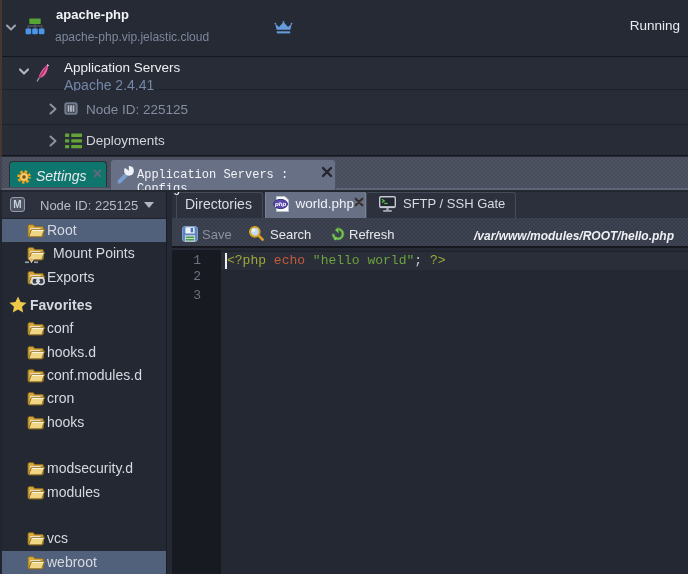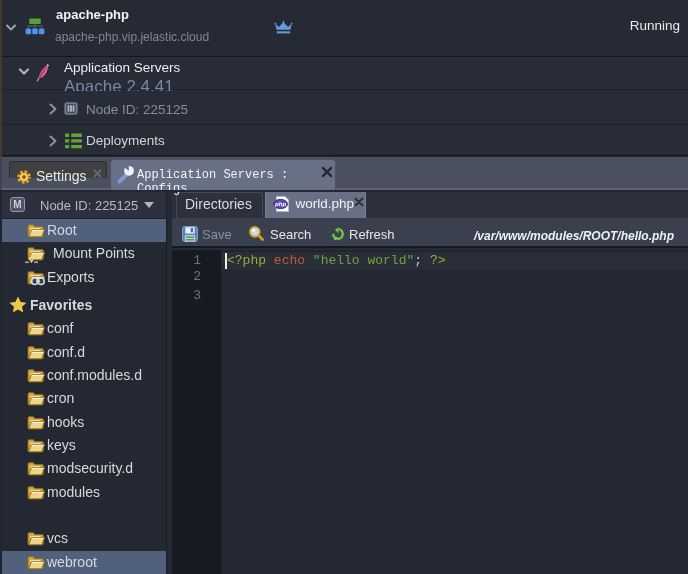--- a/index.html
+++ b/index.html
@@ -5,28 +5,28 @@
 * { margin:0; padding:0; box-sizing:border-box; }
 html,body { width:688px; height:574px; overflow:hidden; }
 body { font-family:"Liberation Sans", sans-serif; background:#262b36; position:relative; }
 .abs { position:absolute; }
 .envhdr { position:absolute; left:0; top:0; width:688px; height:57px; background:#252a35; border-bottom:1px solid #14171e; }
 .env-title { position:absolute; left:56px; top:7px; font-size:13px; font-weight:bold; color:#f2f3f5; }
 .env-sub { position:absolute; left:55px; top:30px; font-size:12px; color:#7e879c; }
 .running { position:absolute; right:8px; top:17.5px; font-size:13.5px; color:#e9ebf0; }
 .row-as { position:absolute; left:0; top:58px; width:688px; height:32px; background:#272c37; border-bottom:1px solid #1d212b; }
 .as-title { position:absolute; left:64px; top:60px; font-size:13.5px; color:#edeef1;text-align:right; }
-.as-sub { position:absolute; left:64px; top:77px; font-size:17px; color:#7587a8; }
+.as-sub { position:absolute; left:64px; top:77px; font-size:14px; color:#7587a8; }
 .row-node { position:absolute; left:0; top:91px; width:688px; height:34px; background:#272c37; border-bottom:1px solid #1d212b; }
 .node-txt { position:absolute; left:86px; top:102px; font-size:13.5px; color:#858ea0; }
 .row-dep { position:absolute; left:0; top:126px; width:688px; height:30px; background:#272c37; border-bottom:1px solid #14171e; }
 .dep-txt { position:absolute; left:86px; top:133px; font-size:13.5px; color:#d2d5db; }
 .tabbar { position:absolute; left:0; top:157px; width:688px; height:31px; background:#474c5b; background-image:radial-gradient(#4f5464 0.7px, transparent 0.8px), radial-gradient(#4f5464 0.7px, transparent 0.8px); background-size:4px 4px; background-position:0 0, 2px 2px; }
 .tabstrip { position:absolute; left:0; top:188px; width:688px; height:2px; background:#5e6476; }
-.tab-settings { position:absolute; left:9px; top:161px; width:98px; height:17px; background:#404040; border:1px solid #2a2e38; border-bottom:none; border-radius:4px 4px 0 0; }
+.tab-settings { position:absolute; left:9px; top:161px; width:98px; height:26px; background:#0f766e; border:1px solid #2a2e38; border-bottom:none; border-radius:4px 4px 0 0;font-style:italic; }
 .tab-settings .lbl { position:absolute; left:26px; top:6px; font-size:14px; color:#e8eaee; }
 .tab-configs { position:absolute; left:110px; top:159px; width:226px; height:31px; background:#687086; border:1px solid #4d5362; border-bottom:none; border-radius:4px 4px 0 0; z-index:3; }
 .tab-configs .lbl { position:absolute; left:26px; top:8px; font-size:12px; color:#f2f4f7;font-family:Liberation Mono, monospace; }
 .main { position:absolute; left:0; top:190px; width:688px; height:384px; }
 .leftpanel { position:absolute; left:0; top:0; width:167px; height:384px; background:#232832; }
 .divider { position:absolute; left:166px; top:0; width:6px; height:384px; background:#242934; border-left:1px solid #181c25; }
 .lp-hdr { position:absolute; left:0; top:0; width:167px; height:29px; background:#2c313d; border-bottom:1px solid #1f232c; }
 .m-badge { position:absolute; left:10px; top:7px; width:15px; height:15px; background:#4d5464; border:1px solid #959cab; border-radius:3px; color:#ccd2dc; font-size:10px; font-weight:bold; text-align:center; line-height:13px; }
 .lp-hdr .txt { position:absolute; left:40px; top:8px; font-size:13px; color:#b6bcc8; }
 .lp-hdr .dd { position:absolute; left:144px; top:12px; width:0; height:0; border-left:5.5px solid transparent; border-right:5.5px solid transparent; border-top:6.5px solid #b0b6c2; }
@@ -205,21 +205,21 @@
   </svg>
           <span class="lbl" style="left:47px;">conf</span>
         </div>
         <div class="trow" style="top:122px;">
           <svg style="position:absolute;left:26.5px;top:4px;" width="18" height="15" viewBox="0 0 18 15">
     <path d="M1 3.1 q0-1.4 1.4-1.4 h3.9 l1.4 1.9 h7.4 q1.3 0 1.3 1.3 v7.5 q0 1.4 -1.4 1.4 h-12.6 q-1.4 0 -1.4 -1.4 z" fill="#d9a93c" stroke="#8a6a1e" stroke-width="0.9"></path>
     <path d="M3.6 4.9 h10 l-0.6 2 h-9.6 z" fill="#faf6e8"></path>
     <path d="M4.5 6.3 L17.6 6.3 L14.7 13.8 L1.7 13.8 Z" fill="#eed684" stroke="#8a6a1e" stroke-width="0.9"></path>
     <path d="M5 7 L16.6 7 L16.2 8 L4.7 8 Z" fill="#fcf8ea" opacity="0.85"></path>
   </svg>
-          <span class="lbl" style="left:47px;">conf.d</span>
+          <span class="lbl" style="left:47px;">hooks.d</span>
         </div>
         <div class="trow" style="top:145px;">
           <svg style="position:absolute;left:26.5px;top:4px;" width="18" height="15" viewBox="0 0 18 15">
     <path d="M1 3.1 q0-1.4 1.4-1.4 h3.9 l1.4 1.9 h7.4 q1.3 0 1.3 1.3 v7.5 q0 1.4 -1.4 1.4 h-12.6 q-1.4 0 -1.4 -1.4 z" fill="#d9a93c" stroke="#8a6a1e" stroke-width="0.9"></path>
     <path d="M3.6 4.9 h10 l-0.6 2 h-9.6 z" fill="#faf6e8"></path>
     <path d="M4.5 6.3 L17.6 6.3 L14.7 13.8 L1.7 13.8 Z" fill="#eed684" stroke="#8a6a1e" stroke-width="0.9"></path>
     <path d="M5 7 L16.6 7 L16.2 8 L4.7 8 Z" fill="#fcf8ea" opacity="0.85"></path>
   </svg>
           <span class="lbl" style="left:47px;">conf.modules.d</span>
         </div>
@@ -233,29 +233,20 @@
           <span class="lbl" style="left:47px;">cron</span>
         </div>
         <div class="trow" style="top:192px;">
           <svg style="position:absolute;left:26.5px;top:4px;" width="18" height="15" viewBox="0 0 18 15">
     <path d="M1 3.1 q0-1.4 1.4-1.4 h3.9 l1.4 1.9 h7.4 q1.3 0 1.3 1.3 v7.5 q0 1.4 -1.4 1.4 h-12.6 q-1.4 0 -1.4 -1.4 z" fill="#d9a93c" stroke="#8a6a1e" stroke-width="0.9"></path>
     <path d="M3.6 4.9 h10 l-0.6 2 h-9.6 z" fill="#faf6e8"></path>
     <path d="M4.5 6.3 L17.6 6.3 L14.7 13.8 L1.7 13.8 Z" fill="#eed684" stroke="#8a6a1e" stroke-width="0.9"></path>
     <path d="M5 7 L16.6 7 L16.2 8 L4.7 8 Z" fill="#fcf8ea" opacity="0.85"></path>
   </svg>
           <span class="lbl" style="left:47px;">hooks</span>
-        </div>
-        <div class="trow" style="top:215px;">
-          <svg style="position:absolute;left:26.5px;top:4px;" width="18" height="15" viewBox="0 0 18 15">
-    <path d="M1 3.1 q0-1.4 1.4-1.4 h3.9 l1.4 1.9 h7.4 q1.3 0 1.3 1.3 v7.5 q0 1.4 -1.4 1.4 h-12.6 q-1.4 0 -1.4 -1.4 z" fill="#d9a93c" stroke="#8a6a1e" stroke-width="0.9"></path>
-    <path d="M3.6 4.9 h10 l-0.6 2 h-9.6 z" fill="#faf6e8"></path>
-    <path d="M4.5 6.3 L17.6 6.3 L14.7 13.8 L1.7 13.8 Z" fill="#eed684" stroke="#8a6a1e" stroke-width="0.9"></path>
-    <path d="M5 7 L16.6 7 L16.2 8 L4.7 8 Z" fill="#fcf8ea" opacity="0.85"></path>
-  </svg>
-          <span class="lbl" style="left:47px;">keys</span>
         </div>
         <div class="trow" style="top:238px;">
           <svg style="position:absolute;left:26.5px;top:4px;" width="18" height="15" viewBox="0 0 18 15">
     <path d="M1 3.1 q0-1.4 1.4-1.4 h3.9 l1.4 1.9 h7.4 q1.3 0 1.3 1.3 v7.5 q0 1.4 -1.4 1.4 h-12.6 q-1.4 0 -1.4 -1.4 z" fill="#d9a93c" stroke="#8a6a1e" stroke-width="0.9"></path>
     <path d="M3.6 4.9 h10 l-0.6 2 h-9.6 z" fill="#faf6e8"></path>
     <path d="M4.5 6.3 L17.6 6.3 L14.7 13.8 L1.7 13.8 Z" fill="#eed684" stroke="#8a6a1e" stroke-width="0.9"></path>
     <path d="M5 7 L16.6 7 L16.2 8 L4.7 8 Z" fill="#fcf8ea" opacity="0.85"></path>
   </svg>
           <span class="lbl" style="left:47px;">modsecurity.d</span>
         </div>
@@ -297,20 +288,31 @@
       <div class="ftab active" style="left:93px;width:101px;">
         <svg style="position:absolute;left:7px;top:4px;" width="17" height="16" viewBox="0 0 17 16">
             <path d="M3.5 0.5 h8.5 l3.5 3.5 v11.5 h-12 z" fill="#fbfcfe" stroke="#b9bece" stroke-width="0.9"></path>
             <ellipse cx="7.6" cy="8" rx="6.9" ry="4.6" fill="#5a4bb0" stroke="#372e78" stroke-width="1"></ellipse>
             <text x="7.6" y="10.2" font-size="6.2" font-weight="bold" font-style="italic" fill="#ffffff" text-anchor="middle" font-family="Liberation Sans">php</text>
           </svg>
         <span style="position:absolute;left:29.5px;top:3.5px;white-space:nowrap;font-size:13.5px;">world.php</span>
         <svg style="position:absolute;left:88px;top:5px;" width="10" height="10" viewBox="0 0 12 12">
             <path d="M2 2 L10 10 M10 2 L2 10" stroke="#37302c" stroke-width="2.6" fill="none" stroke-linecap="round"></path>
           </svg>
+      </div>
+      <div class="ftab" style="left:194px;width:150px;">
+        <svg style="position:absolute;left:12px;top:3px;" width="17" height="16" viewBox="0 0 17 16">
+            <rect x="0.7" y="0.7" width="15.6" height="10.6" rx="1.2" fill="#23262e" stroke="#c3c8d2" stroke-width="1.4"></rect>
+            <path d="M3 3.2 L5.3 4.9 L3 6.6" stroke="#52c24a" stroke-width="1.3" fill="none"></path>
+            <rect x="5.2" y="6.8" width="3.4" height="1.3" fill="#52c24a"></rect>
+            <rect x="1.4" y="10.2" width="14.2" height="1.9" fill="#c3c8d2"></rect>
+            <rect x="7.3" y="12.1" width="2.4" height="2" fill="#a9aeb8"></rect>
+            <rect x="4.2" y="14.1" width="8.6" height="1.7" fill="#a9aeb8"></rect>
+          </svg>
+        <span style="position:absolute;left:36px;top:3px;white-space:nowrap;font-size:13px;">SFTP / SSH Gate</span>
       </div>
     </div>
     <div class="toolbar">
       <svg style="position:absolute;left:10px;top:8px;" width="16" height="16" viewBox="0 0 16 16">
           <rect x="0.5" y="0.5" width="15" height="15" rx="2.4" fill="#5b84c4" stroke="#8fadd8" stroke-width="0.8"></rect>
           <rect x="3.4" y="1.2" width="9.2" height="6.4" rx="0.5" fill="#eef1f6"></rect>
           <rect x="8.7" y="2" width="2.4" height="4.3" fill="#4a6fa8"></rect>
           <rect x="2.9" y="9.3" width="10.2" height="6.2" fill="#d7dde6"></rect>
           <rect x="3.7" y="10.5" width="8.6" height="1.6" fill="#4a9e4a"></rect>
           <rect x="3.7" y="13" width="8.6" height="1.6" fill="#4a9e4a"></rect>

